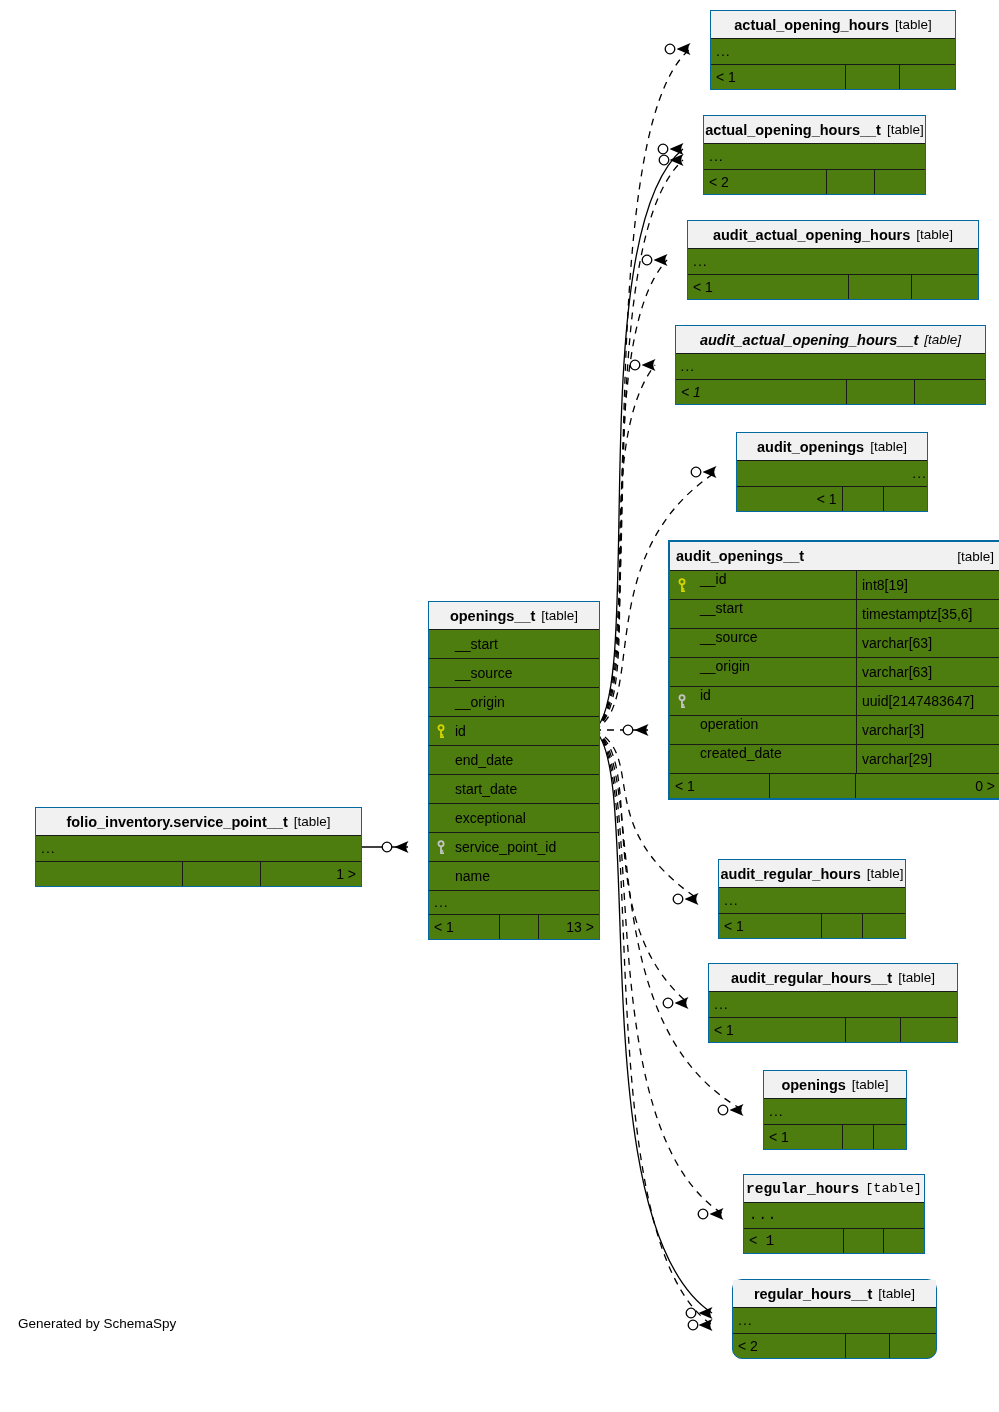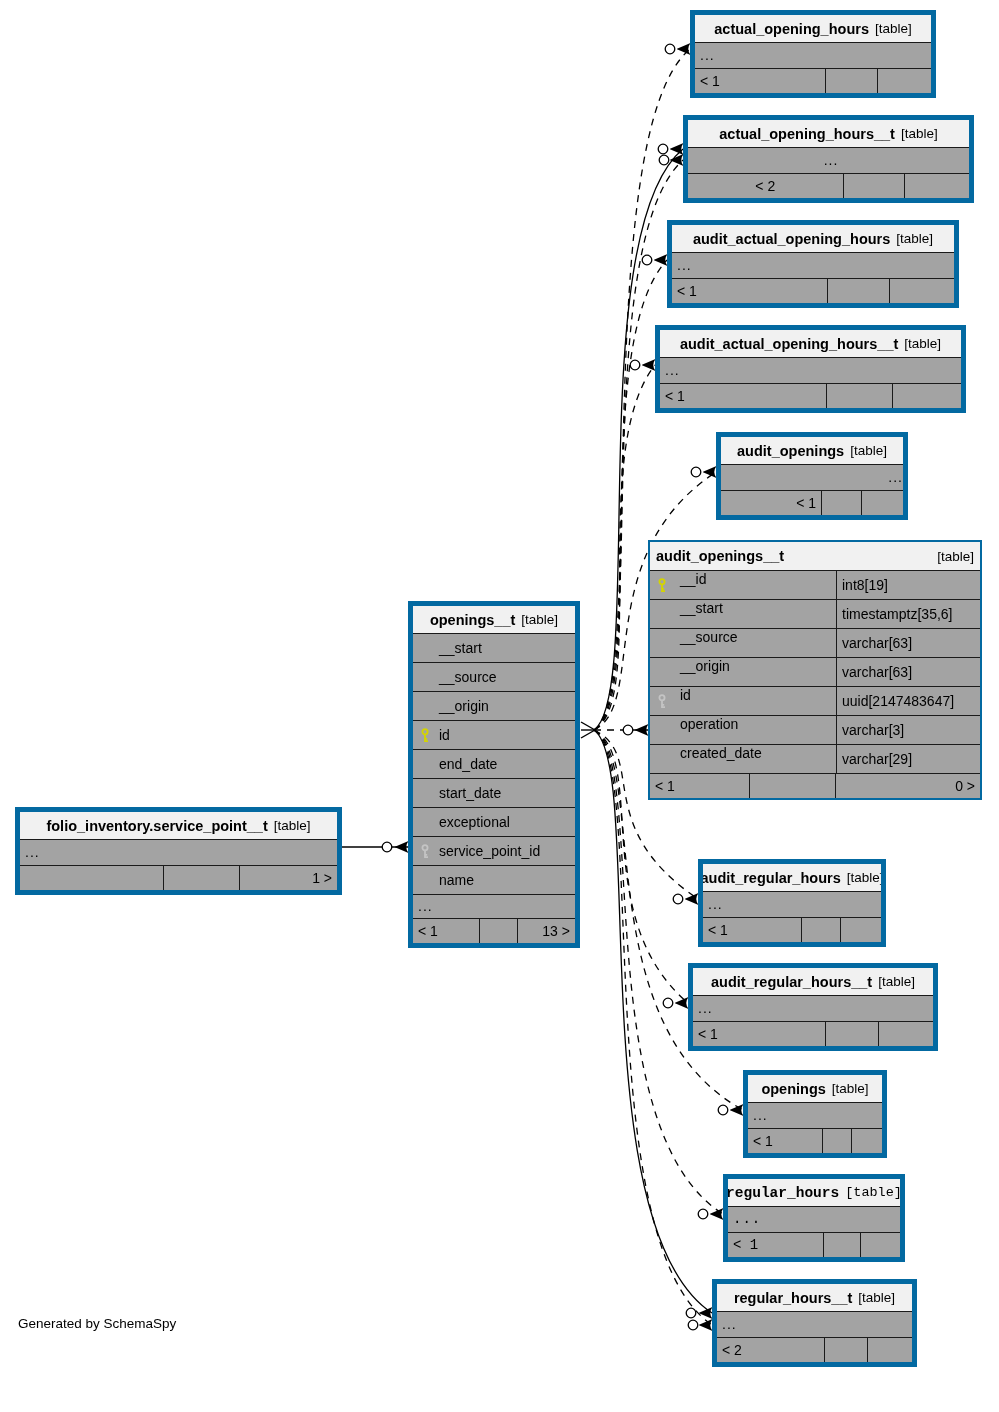--- a/index.html
+++ b/index.html
@@ -3,22 +3,22 @@
 <meta charset="utf-8">
 <style>
   html,body{margin:0;padding:0;}
   body{
     width:999px;height:1412px;position:relative;background:#ffffff;
     font-family:"Liberation Sans","DejaVu Sans",sans-serif;
     -webkit-font-smoothing:antialiased;
   }
   #edges{position:absolute;left:0;top:0;width:999px;height:1412px;z-index:1;}
   .tbl{
-    position:absolute;background:#a3a3a3;border:5px solid #0369a1;
-    box-sizing:border-box;z-index:2;font-size:14px;color:#000;
+    position:absolute;background:#4d7c0f;border:1px solid #0369a1;
+    box-sizing:border-box;z-index:2;font-size:14px;color:#000;margin-left:20px;
   }
   .tbl.em{border-width:2px;}
   .t-title{
     background:#f1f1f1;border-bottom:1px solid #1a1a1a;height:27px;
     display:flex;align-items:center;justify-content:center;gap:6px;
     padding:0 6px;white-space:nowrap;overflow:hidden;
   }
   .em .t-title{height:28px;justify-content:space-between;}
   .t-name{font-weight:bold;font-size:14.5px;}
   .t-tag{font-size:13.5px;color:#000;}
@@ -107,21 +107,21 @@
     <span class="t-tag">[table]</span>
   </div>
   <div class="t-ell">...</div>
   <div class="t-foot">
     <span class="cell f1">&lt; 1</span>
     <span class="cell f2"></span>
     <span class="cell f3"></span>
   </div>
 </div>
 
-<div class="tbl" style="left:683px;top:115px;width:291px;text-align:center;">
+<div class="tbl" style="left:683px;top:115px;width:223px;">
   <div class="t-title">
     <span class="t-name">actual_opening_hours__t</span>
     <span class="t-tag">[table]</span>
   </div>
   <div class="t-ell">...</div>
   <div class="t-foot">
     <span class="cell f1">&lt; 2</span>
     <span class="cell f2"></span>
     <span class="cell f3"></span>
   </div>
@@ -133,21 +133,21 @@
     <span class="t-tag">[table]</span>
   </div>
   <div class="t-ell">...</div>
   <div class="t-foot">
     <span class="cell f1">&lt; 1</span>
     <span class="cell f2"></span>
     <span class="cell f3"></span>
   </div>
 </div>
 
-<div class="tbl" style="left:655px;top:325px;width:311px;">
+<div class="tbl" style="left:655px;top:325px;width:311px;font-style:italic;">
   <div class="t-title">
     <span class="t-name">audit_actual_opening_hours__t</span>
     <span class="t-tag">[table]</span>
   </div>
   <div class="t-ell">...</div>
   <div class="t-foot">
     <span class="cell f1">&lt; 1</span>
     <span class="cell f2"></span>
     <span class="cell f3"></span>
   </div>
@@ -342,21 +342,21 @@
     <span class="t-tag">[table]</span>
   </div>
   <div class="t-ell">...</div>
   <div class="t-foot">
     <span class="cell f1">&lt; 1</span>
     <span class="cell f2"></span>
     <span class="cell f3"></span>
   </div>
 </div>
 
-<div class="tbl" style="left:712px;top:1279px;width:205px;">
+<div class="tbl" style="left:712px;top:1279px;width:205px;border-radius:10px;">
   <div class="t-title">
     <span class="t-name">regular_hours__t</span>
     <span class="t-tag">[table]</span>
   </div>
   <div class="t-ell">...</div>
   <div class="t-foot">
     <span class="cell f1">&lt; 2</span>
     <span class="cell f2"></span>
     <span class="cell f3"></span>
   </div>

